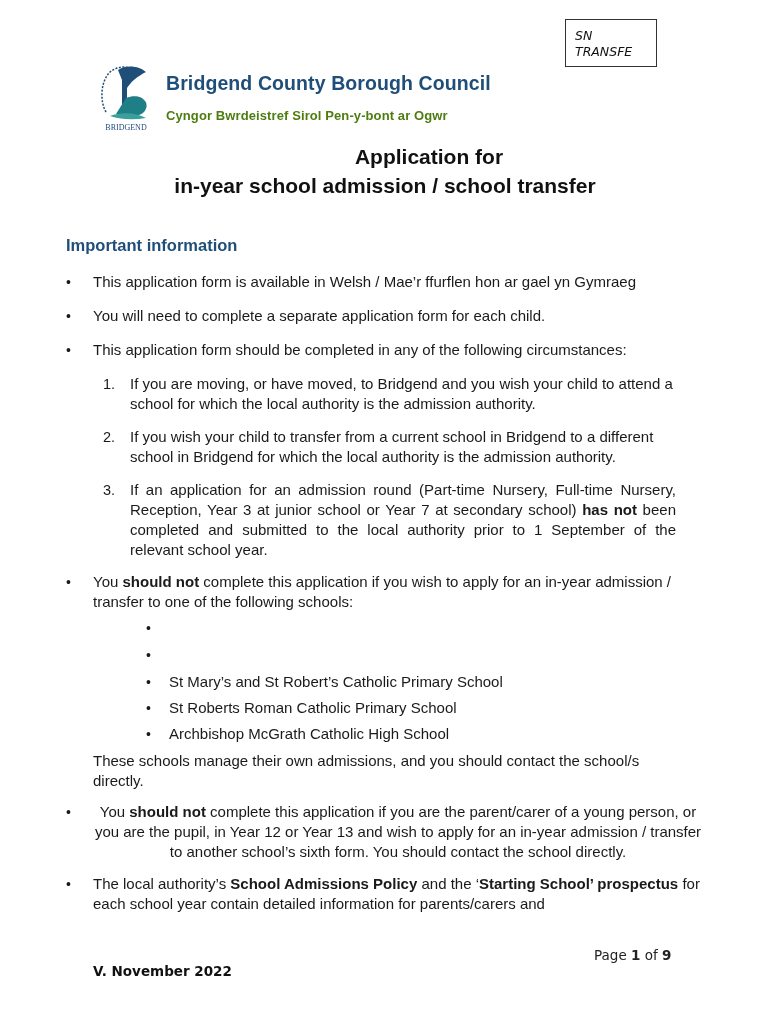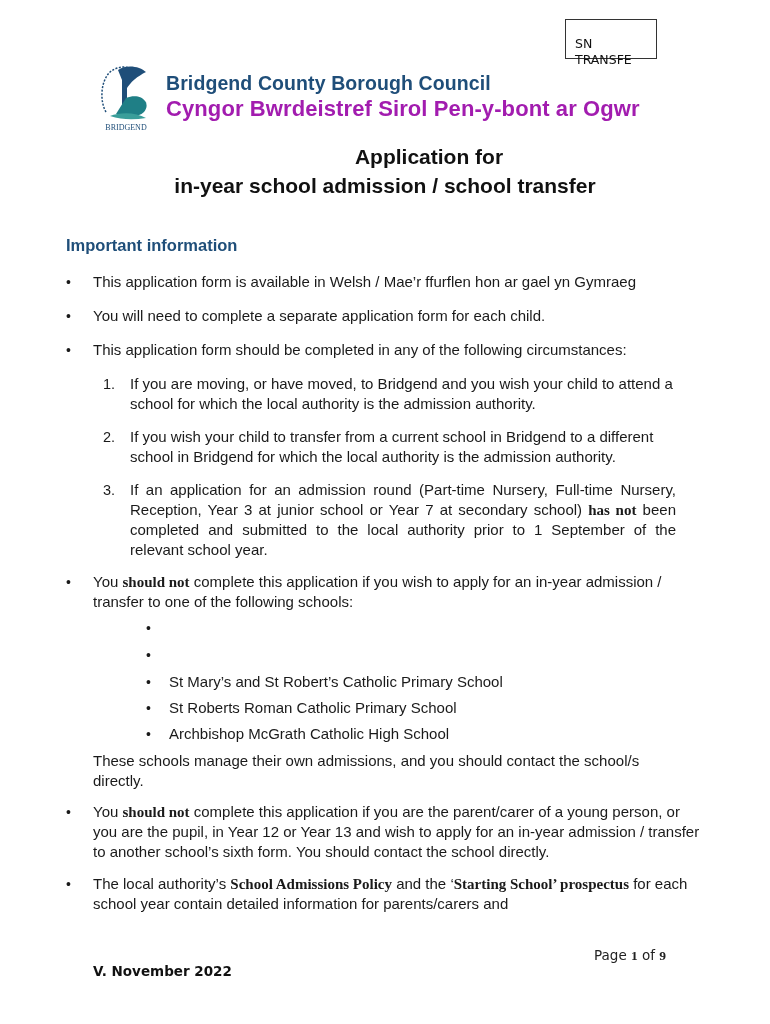--- a/index.html
+++ b/index.html
@@ -1,37 +1,37 @@
 <!DOCTYPE html>
 <html><head>
 <meta charset="utf-8">
 <style>
   html, body { margin: 0; padding: 0; background: #ffffff; }
   body { width: 770px; height: 1024px; position: relative; overflow: hidden;
          font-family: "Liberation Sans", sans-serif; color: #1a1a1a; }
   .page { position: absolute; left: 0; top: 0; width: 770px; height: 1024px; }
 
-  .ref-box { position: absolute; left: 565px; top: 19px; width: 92px; height: 40px;
-             border: 1px solid #333; box-sizing: border-box; padding: 16px 0 0 9px;
-             font-family: "DejaVu Sans", sans-serif; font-size: 12.5px; line-height: 16px; color: #111; }
+  .ref-box { position: absolute; left: 565px; top: 19px; width: 92px; height: 48px;
+             border: 1px solid #333; box-sizing: border-box; padding: 8px 0 0 9px;
+             font-family: "DejaVu Sans", sans-serif; font-size: 12.5px; line-height: 16px; color: #111; font-style: italic; }
 
   .logo { position: absolute; left: 96px; top: 62px; width: 60px; height: 70px; }
   .org-en { position: absolute; left: 166px; top: 72px; font-size: 19.5px; font-weight: bold; color: #1f4e79; white-space: nowrap; letter-spacing: 0.1px; }
-  .org-cy { position: absolute; left: 166px; top: 96px; font-size: 22px; font-weight: bold; color: #a21caf; white-space: nowrap; letter-spacing: 0.1px; }
+  .org-cy { position: absolute; left: 166px; top: 108px; font-size: 13px; font-weight: bold; color: #4d7c0f; white-space: nowrap; letter-spacing: 0.1px; }
 
   .title { position: absolute; left: 0; width: 770px; text-align: center; font-size: 21px; font-weight: bold; color: #111; }
   .title.t1 { top: 145px; padding-left: 44px; }
   .title.t2 { top: 174px; }
 
   .heading { position: absolute; left: 66px; top: 236px; font-size: 16.5px; font-weight: bold; color: #1f4e79; }
 
   .txt { position: absolute; font-size: 15px; line-height: 20px; color: #1a1a1a; }
   .bullet { position: absolute; font-size: 14px; color: #1a1a1a; }
   .num { position: absolute; font-size: 14.5px; line-height: 20px; color: #1a1a1a; }
-  b { font-weight: bold; font-family: Liberation Serif, serif; }
+  b { font-weight: bold; }
   .justify { text-align: justify; text-align-last: left; }
 
   .page-num { position: absolute; left: 594px; top: 947px; font-family: "DejaVu Sans", sans-serif; font-size: 13.5px; color: #222; }
   .version { position: absolute; left: 93px; top: 963px; font-family: "DejaVu Sans", sans-serif; font-size: 13.5px; font-weight: bold; color: #111; }
 </style>
 </head>
 <body>
 
 <div class="page">
 
@@ -89,21 +89,21 @@
 
   <span class="bullet" style="left:146px; top:700px;">•</span>
   <div class="txt" style="left:169px; top:698px; width:520px;">St Roberts Roman Catholic Primary School</div>
 
   <span class="bullet" style="left:146px; top:726px;">•</span>
   <div class="txt" style="left:169px; top:724px; width:520px;">Archbishop McGrath Catholic High School</div>
 
   <div class="txt" style="left:93px; top:751px; width:580px;">These schools manage their own admissions, and you should contact the school/s directly.</div>
 
   <span class="bullet" style="left:66px; top:804px;">•</span>
-  <div class="txt" style="left:93px; top:802px; width:610px;"><span>You </span><b>should not</b><span> complete this application if you are the parent/carer of a young person, or you are the pupil, in Year 12 or Year 13 and wish to apply for an in-year admission / transfer to another school’s sixth form. You should contact the school directly.</span></div>
+  <div class="txt" style="left:93px; top:802px; width:610px;text-align:center;"><span>You </span><b>should not</b><span> complete this application if you are the parent/carer of a young person, or you are the pupil, in Year 12 or Year 13 and wish to apply for an in-year admission / transfer to another school’s sixth form. You should contact the school directly.</span></div>
 
   <span class="bullet" style="left:66px; top:876px;">•</span>
   <div class="txt" style="left:93px; top:874px; width:612px;"><span>The local authority’s </span><b>School Admissions Policy</b><span> and the ‘</span><b>Starting School’ prospectus</b><span> for each school year contain detailed information for parents/carers and</span></div>
 
   <div class="page-num"><span>Page</span> <b>1</b> <span>of</span> <b>9</b></div>
   <div class="version">V. November 2022</div>
 
 </div>
 
 </body></html>

